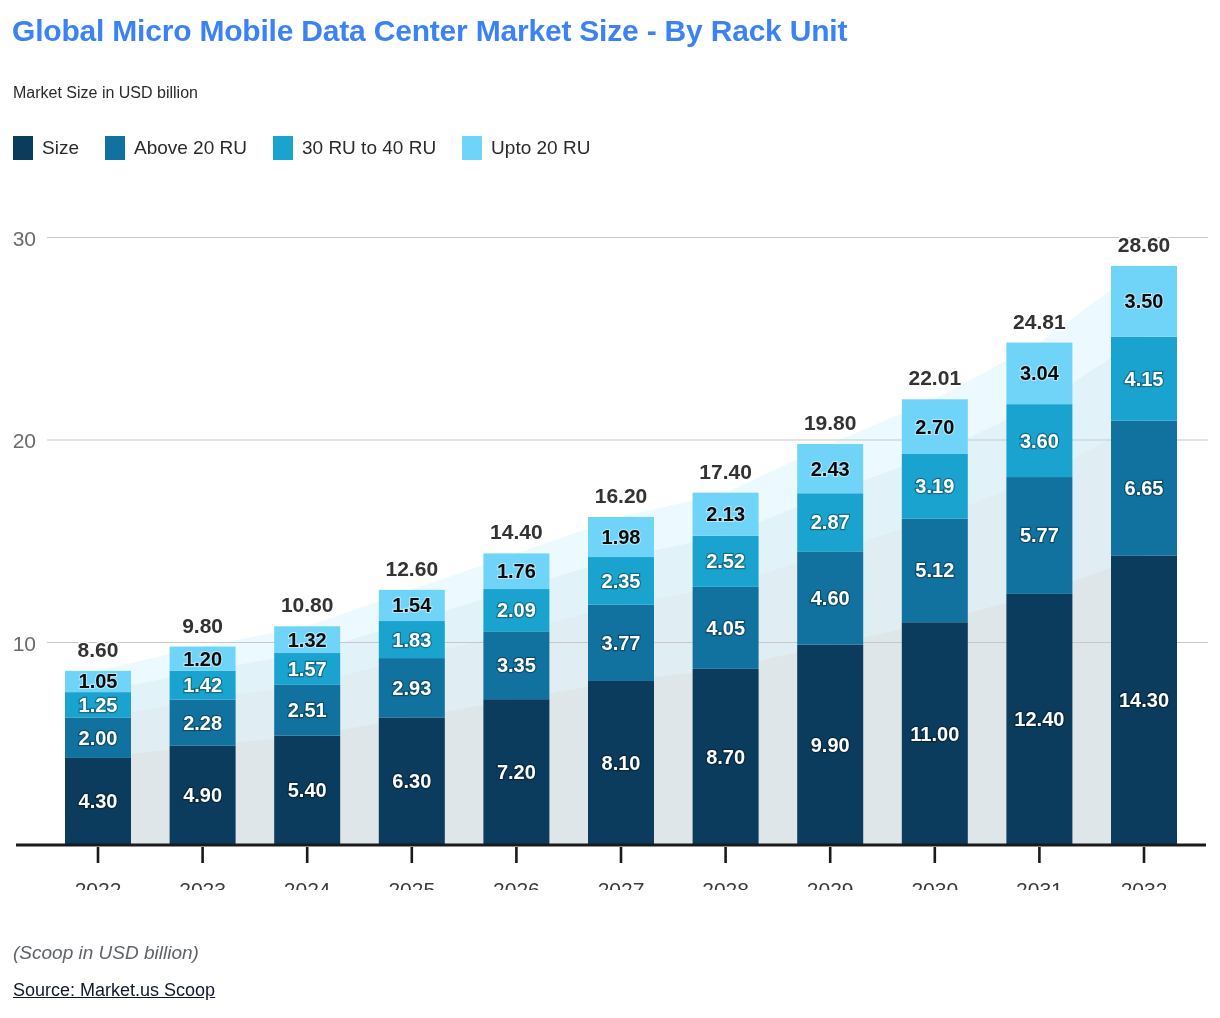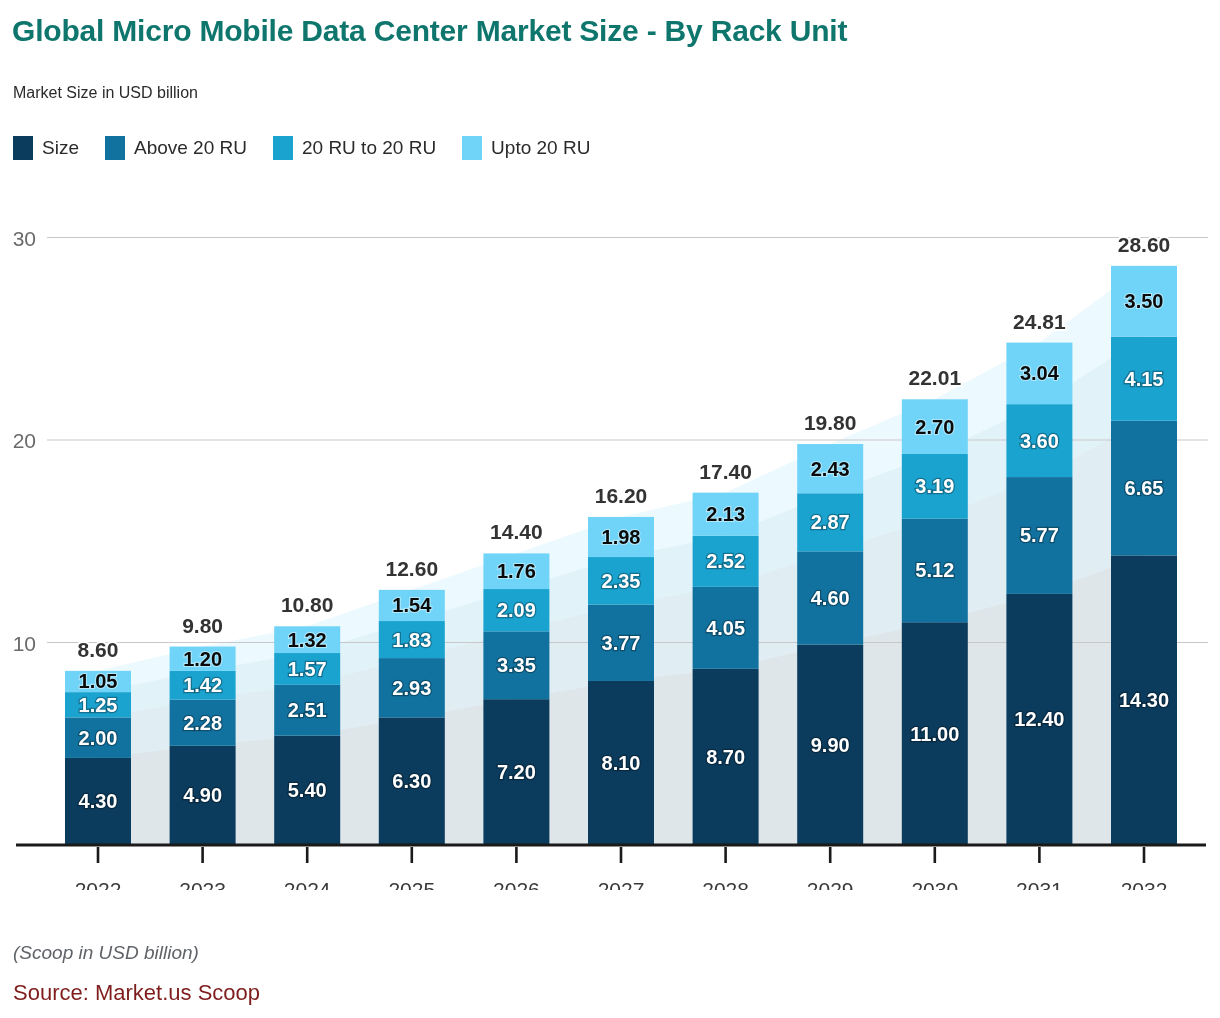--- a/index.html
+++ b/index.html
@@ -7,21 +7,21 @@
     margin: 0; padding: 0;
     width: 1220px; height: 1018px;
     background: #ffffff;
     font-family: "Liberation Sans", sans-serif;
     overflow: hidden;
   }
   #page { position: relative; width: 1220px; height: 1018px; background:#fff; }
 
   .title {
     position: absolute; left: 12px; top: 14px;
-    font-size: 30px; font-weight: bold; color: #0f766e;
+    font-size: 30px; font-weight: bold; color: #3b82f6;
     letter-spacing: -0.2px; white-space: nowrap;
   }
   .subtitle {
     position: absolute; left: 13px; top: 84px;
     font-size: 16px; color: #2b2b2b; font-weight: normal;
   }
 
   .legend {
     position: absolute; left: 13px; top: 136px;
     display: flex; align-items: center; gap: 4px;
@@ -52,21 +52,21 @@
     paint-order: stroke fill;
     stroke: #ffffff; stroke-width: 4px;
   }
 
   .footnote {
     position: absolute; left: 13px; top: 942px;
     font-size: 19px; font-style: italic; color: #5f6368;
   }
   .source {
     position: absolute; left: 13px; top: 980px;
-    font-size: 22px; color: #7f1d1d;
+    font-size: 18px; color: #0f172a; text-decoration: underline;
   }
 </style>
 </head>
 <body>
 
 <div id="page">
 
   <div class="title">Global Micro Mobile Data Center Market Size - By Rack Unit</div>
   <div class="subtitle">Market Size in USD billion</div>
 
@@ -74,21 +74,21 @@
       <div class="legend-item">
         <span class="legend-swatch" style="background: rgb(11, 60, 93);"></span>
         <span class="legend-label">Size</span>
       </div>
       <div class="legend-item">
         <span class="legend-swatch" style="background: rgb(18, 114, 159);"></span>
         <span class="legend-label">Above 20 RU</span>
       </div>
       <div class="legend-item">
         <span class="legend-swatch" style="background: rgb(27, 163, 207);"></span>
-        <span class="legend-label">20 RU to 20 RU</span>
+        <span class="legend-label">30 RU to 40 RU</span>
       </div>
       <div class="legend-item">
         <span class="legend-swatch" style="background: rgb(111, 212, 247);"></span>
         <span class="legend-label">Upto 20 RU</span>
       </div>
     </div>
 
   <div class="chart-area">
     <svg id="chart" width="1220" height="700">
         <g>

